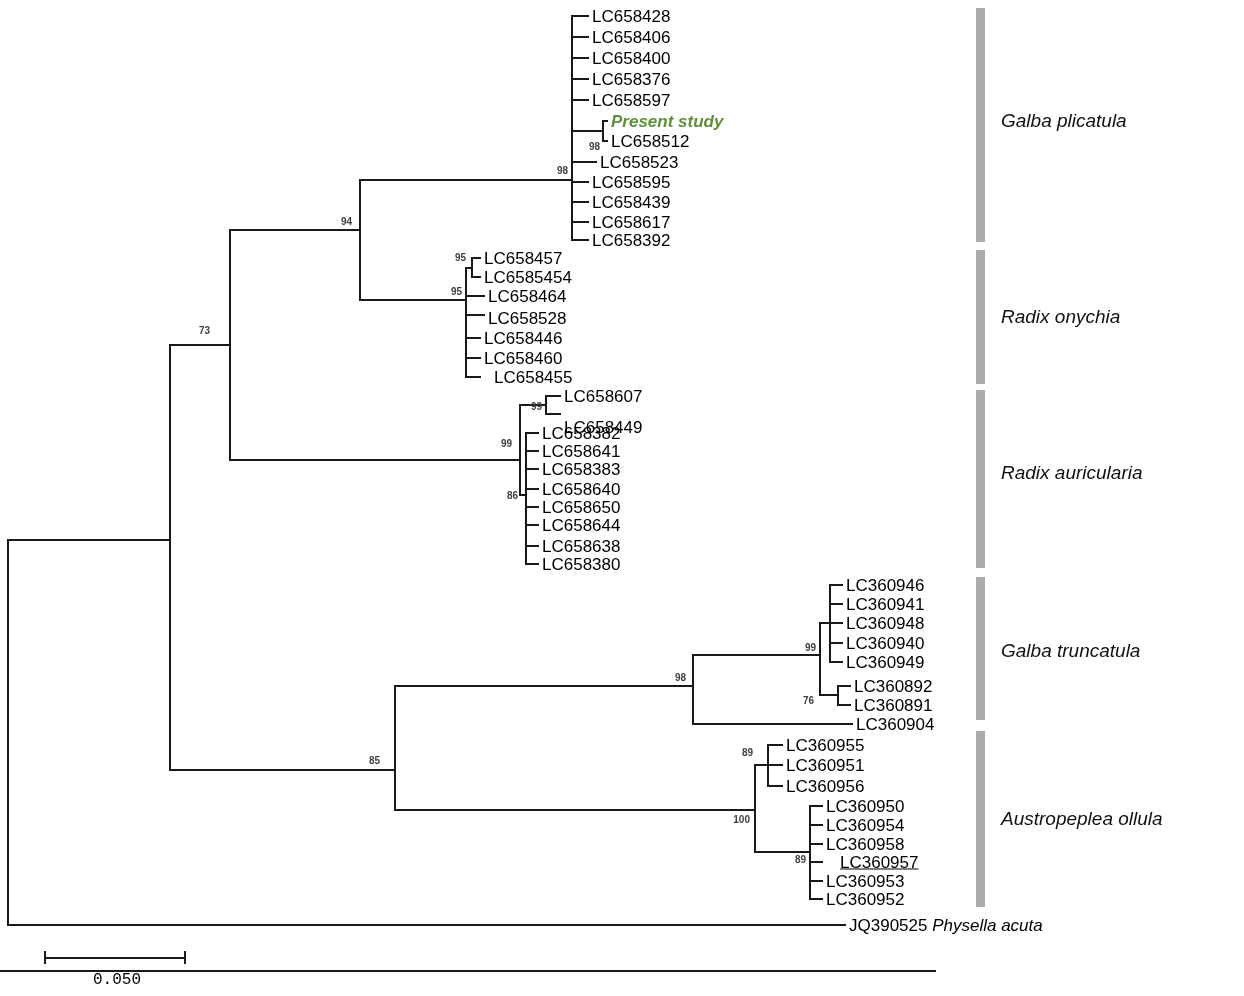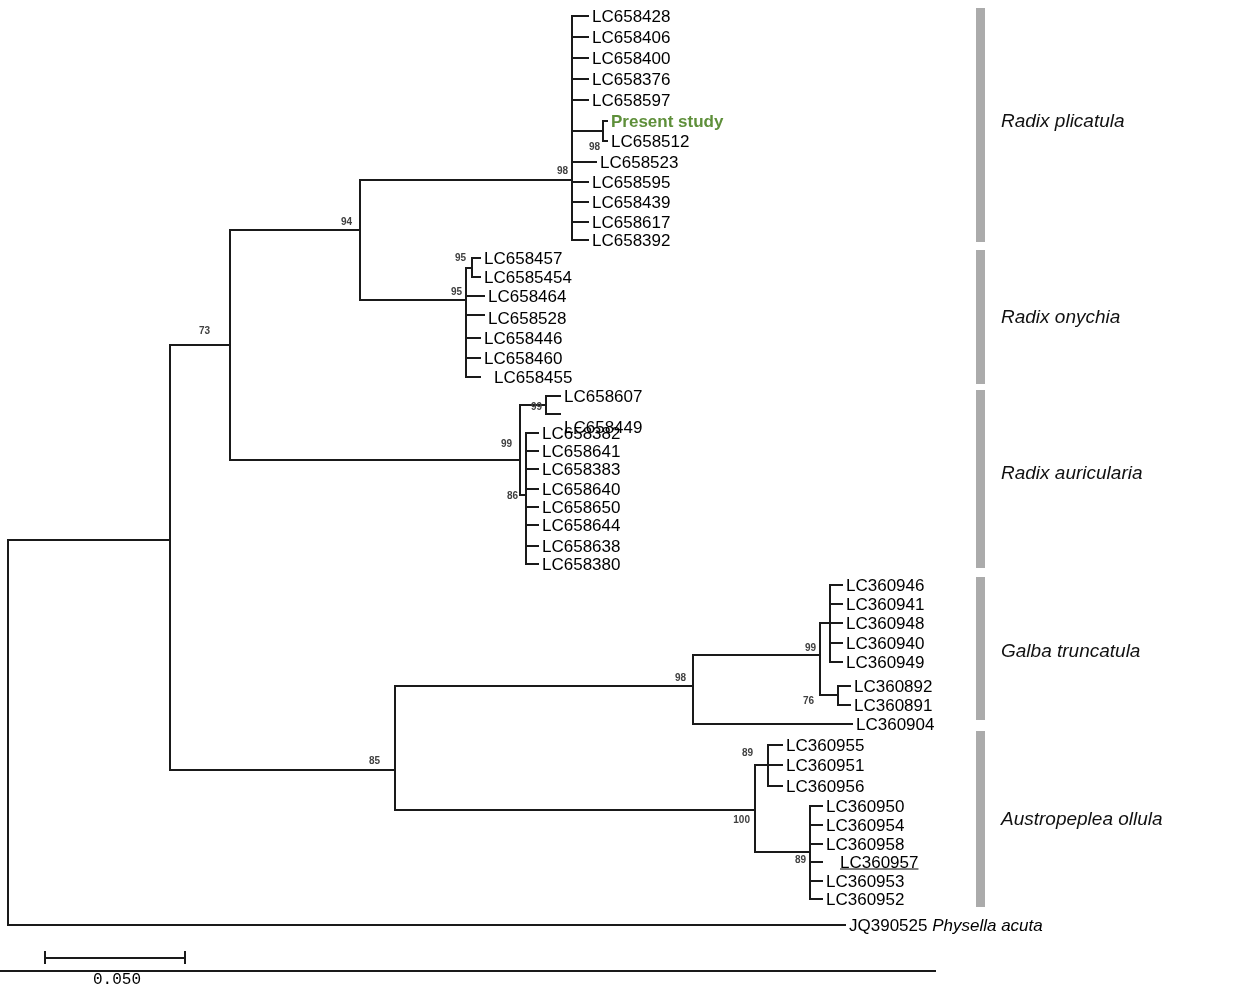--- a/index.html
+++ b/index.html
@@ -12,21 +12,21 @@
   }
   .canvas svg{position:absolute;left:0;top:0;width:100%;height:100%;}
   .tip{
     position:absolute;
     transform:translateY(-50%);
     font-size:17px;
     color:#000;
     white-space:nowrap;
     line-height:1;
   }
-  .tip.present{font-weight:bold;}
+  .tip.present{font-weight:bold;font-style:italic;}
   .bs{
     position:absolute;
     transform:translate(-100%,-50%);
     font-size:10px;
     font-weight:bold;
     color:#404040;
     white-space:nowrap;
     line-height:1;
   }
   .clade-bar{
@@ -215,21 +215,21 @@
       <span class="bs" style="left: 686px; top: 678px;">98</span>
       <span class="bs" style="left: 816px; top: 648px;">99</span>
       <span class="bs" style="left: 814px; top: 701px;">76</span>
       <span class="bs" style="left: 380px; top: 761px;">85</span>
       <span class="bs" style="left: 750px; top: 820px;">100</span>
       <span class="bs" style="left: 753px; top: 753px;">89</span>
       <span class="bs" style="left: 806px; top: 860px;">89</span>
     </div>
   <div>
       <div class="clade-bar" style="left: 976px; top: 8px; height: 234px; background: rgb(171, 171, 171);"></div>
-      <div class="clade-label" style="left: 1001px; top: 120px;">Radix plicatula</div>
+      <div class="clade-label" style="left: 1001px; top: 120px;">Galba plicatula</div>
       <div class="clade-bar" style="left: 976px; top: 250px; height: 134px; background: rgb(171, 171, 171);"></div>
       <div class="clade-label" style="left: 1001px; top: 316px;">Radix onychia</div>
       <div class="clade-bar" style="left: 976px; top: 390px; height: 178px; background: rgb(171, 171, 171);"></div>
       <div class="clade-label" style="left: 1001px; top: 472px;">Radix auricularia</div>
       <div class="clade-bar" style="left: 976px; top: 577px; height: 143px; background: rgb(171, 171, 171);"></div>
       <div class="clade-label" style="left: 1001px; top: 650px;">Galba truncatula</div>
       <div class="clade-bar" style="left: 976px; top: 731px; height: 176px; background: rgb(171, 171, 171);"></div>
       <div class="clade-label" style="left: 1001px; top: 818px;">Austropeplea ollula</div>
     </div>
   <div class="outgroup-label" style="left: 849px; top: 925px;">

